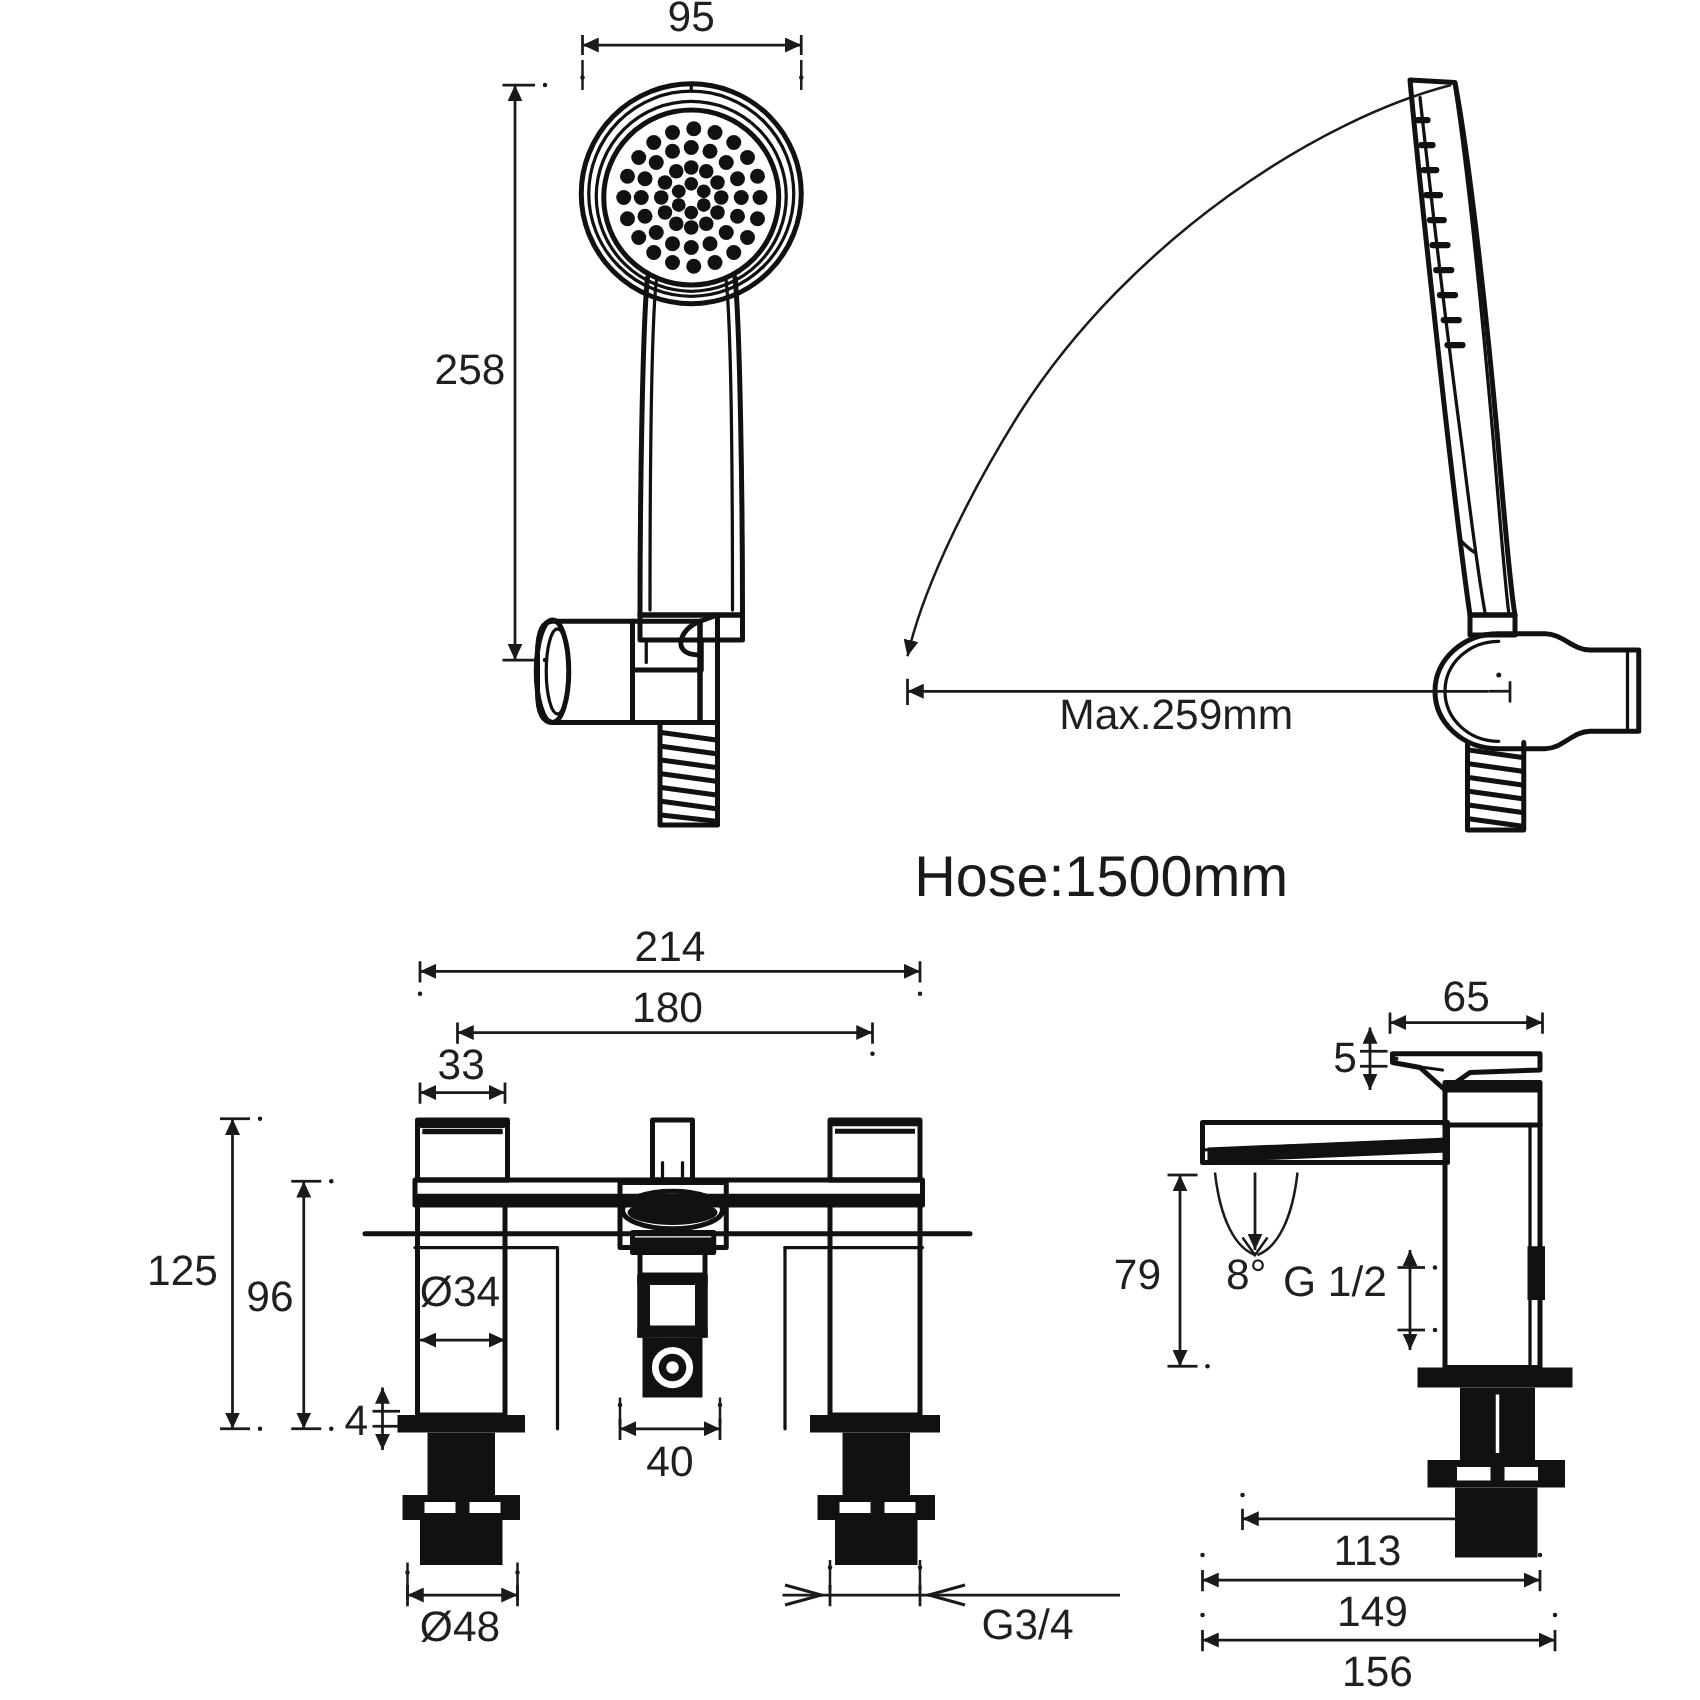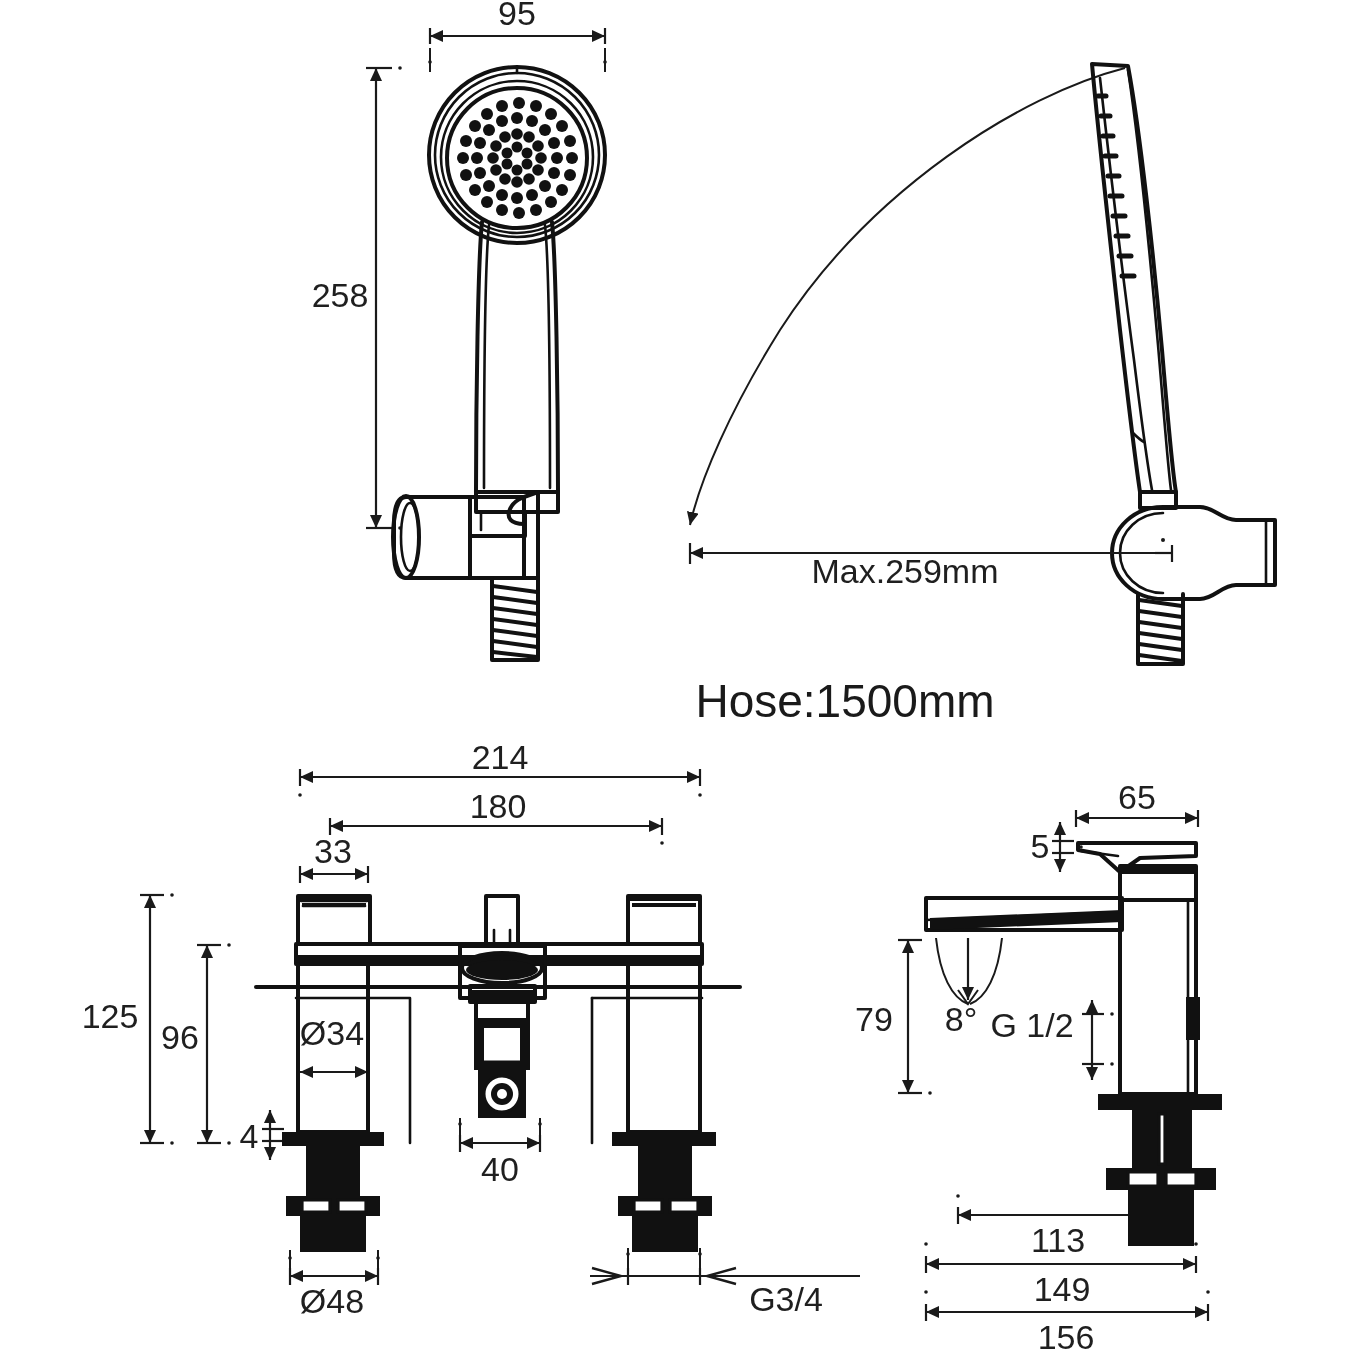--- a/index.html
+++ b/index.html
@@ -4,21 +4,21 @@
 <title>Technical Dimension Drawing</title>
 <style>
   html,body{margin:0;padding:0;background:#ffffff;}
   body{
     width:1360px;height:1360px;
     font-family:"Liberation Sans", sans-serif;
     color:#1a1a1a;
     overflow:hidden;
     position:relative;
   }
-  #sheet{position:absolute;left:0;top:0;width:1088px;height:1360px;}
+  #sheet{position:absolute;left:0;top:0;width:1088px;height:1360px;padding-left:36px;}
   svg{display:block;}
   .dimtext{
     font-family:"Liberation Sans", sans-serif;
     fill:#1f1f1f;
     font-size:34px;
     text-anchor:middle;
     dominant-baseline:middle;
   }
   .bigtext{
     font-family:"Liberation Sans", sans-serif;

